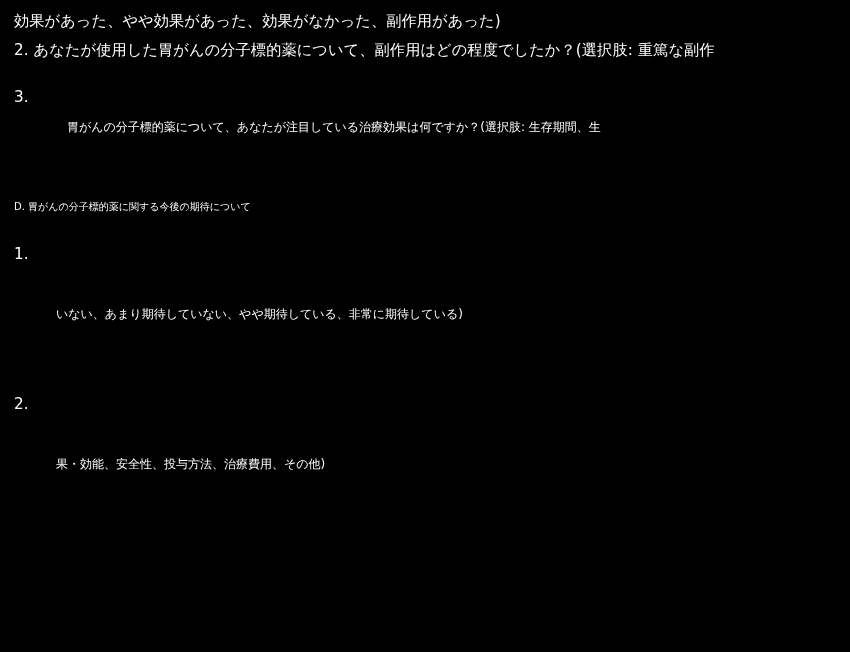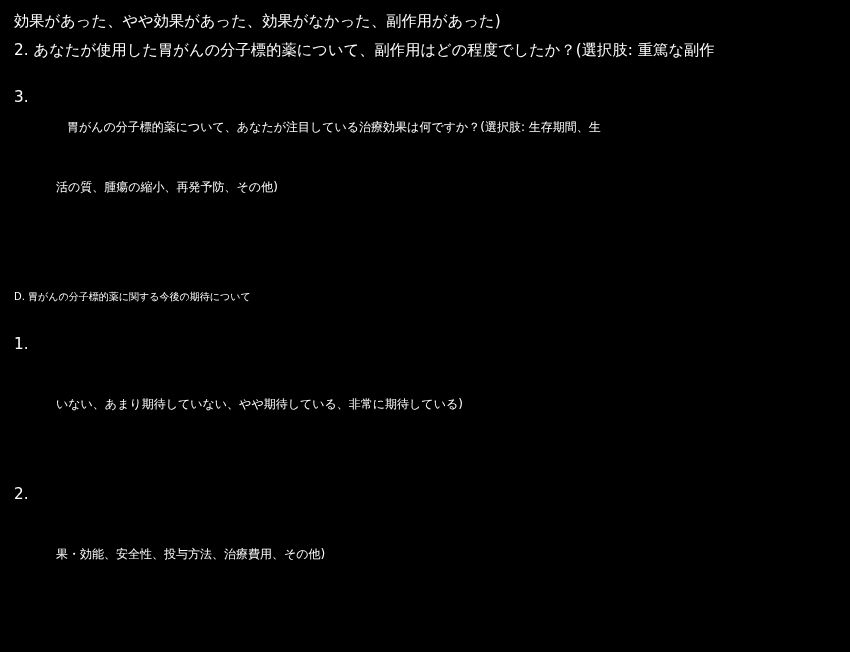--- a/index.html
+++ b/index.html
@@ -66,21 +66,20 @@
   <div class="line">効果があった、やや効果があった、効果がなかった、副作用があった)</div>
 
   <div class="line tight">2. あなたが使用した胃がんの分子標的薬について、副作用はどの程度でしたか？(選択肢: 重篤な副作</div>
 
   <div class="spacer-md"></div>
 
   <div class="num-item">
     <div class="num">3.</div>
     <div class="body">
       <span>胃がんの分子標的薬について、あなたが注目している治療効果は何ですか？(選択肢: 生存期間、生</span>
-      <span class="cont">活の質、腫瘍の縮小、再発予防、その他)</span>
     </div>
   </div>
 
   <div class="spacer-lg"></div>
 
   <div class="sect-head">D. 胃がんの分子標的薬に関する今後の期待について</div>
 
   <div class="spacer-md"></div>
 
   <div class="num-item">

